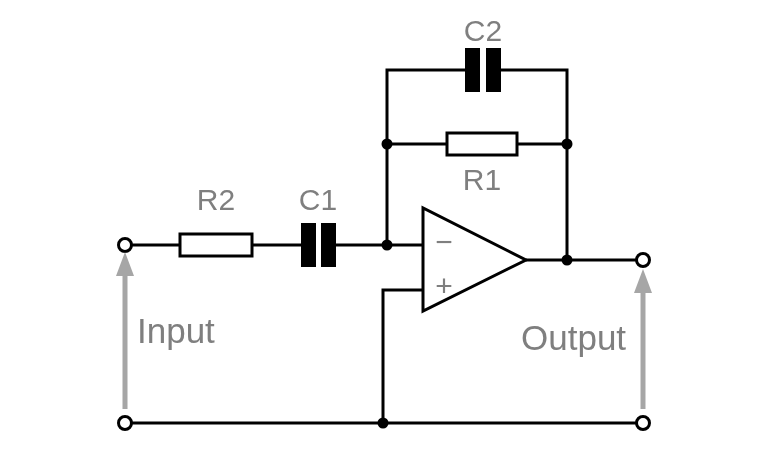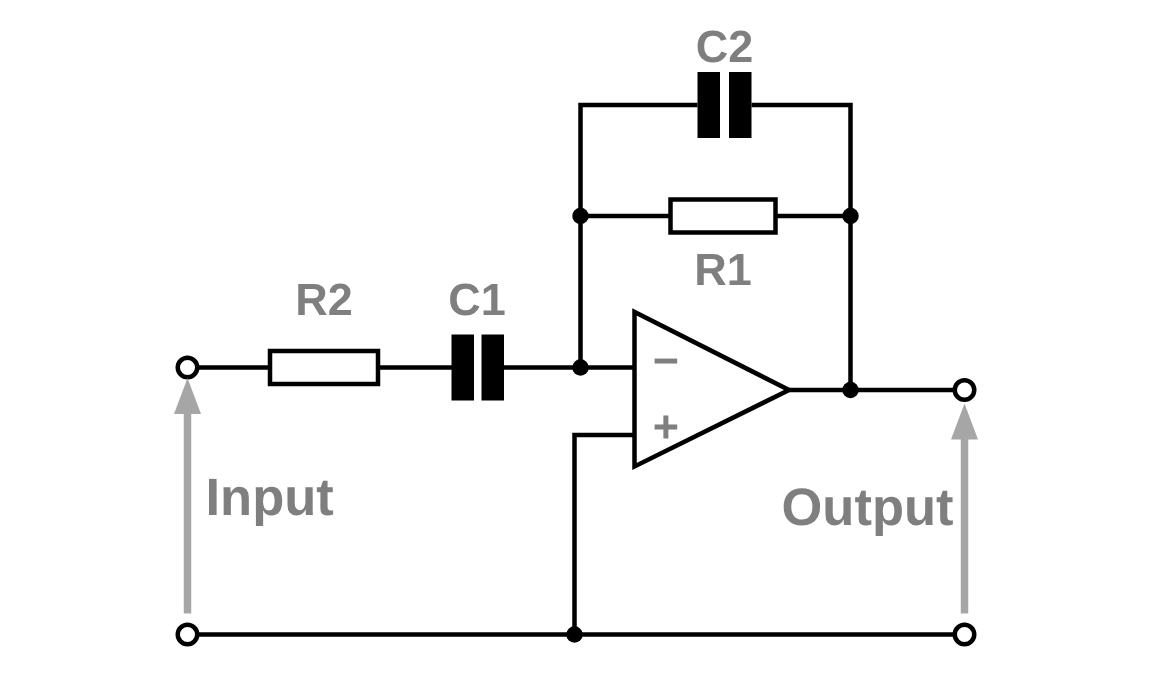--- a/index.html
+++ b/index.html
@@ -8,21 +8,20 @@
     width: 774px;
     height: 450px;
     background: #ffffff;
     overflow: hidden;
   }
   .stage {
     position: relative;
     width: 774px;
     height: 450px;
     background: #ffffff;
-    font-weight: bold;
   }
   svg text {
     font-family: "Liberation Sans", sans-serif;
   }
   .lbl {
     font-size: 30px;
   }
   .lbl-big {
     font-size: 35px;
   }

